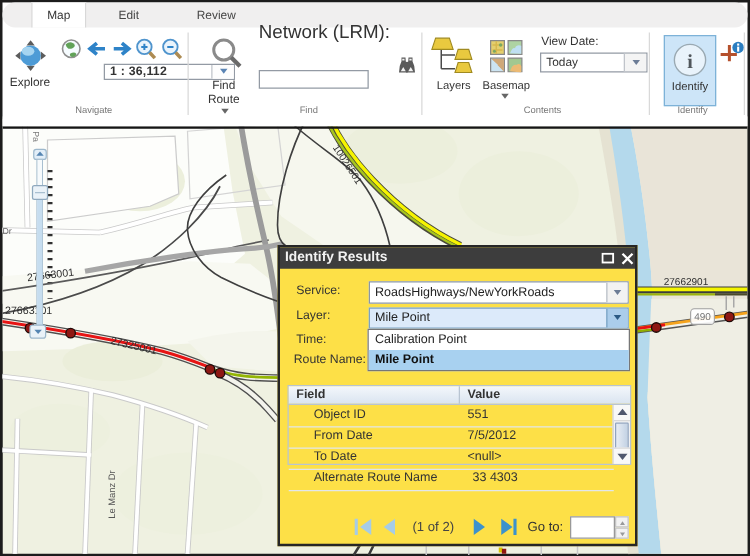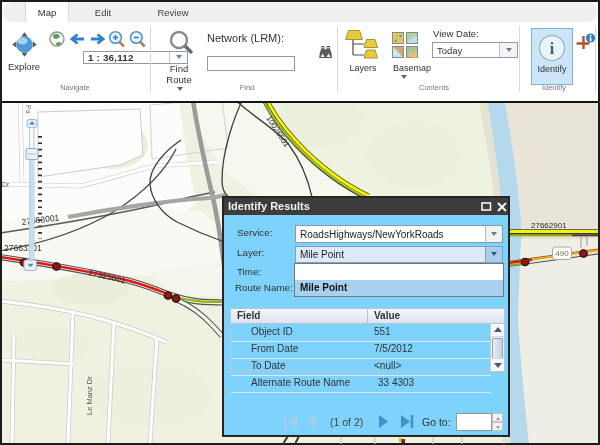--- a/index.html
+++ b/index.html
@@ -9,21 +9,21 @@
   #tabs{position:absolute;top:0;left:0;width:596px;height:20px;background:#f0efef;border-radius:10px;}
   .tab{position:absolute;top:0;height:20px;font-size:9.5px;color:#444;text-align:center;line-height:21px;}
   .tab.active{background:#fff;border-left:1px solid #d8d8d8;border-right:1px solid #d8d8d8;color:#333;}
   .glabel{position:absolute;font-size:7.5px;color:#777;text-align:center;bottom:9px;}
   .vsep{position:absolute;top:24px;height:66px;width:1px;background:#d9d9d9;}
   .combo{position:absolute;background:#fff;border:1px solid #939aa4;box-sizing:border-box;}
   .combo .txt{position:absolute;left:4px;top:0;bottom:0;font-size:9.5px;color:#333;display:flex;align-items:center;white-space:nowrap;}
   .combo .btn{position:absolute;right:0;top:0;bottom:0;width:17px;background:#f4f4f4;border-left:1px solid #c0c4ca;display:flex;align-items:center;justify-content:center;}
   .arr{width:0;height:0;border-left:3.5px solid transparent;border-right:3.5px solid transparent;border-top:4px solid #6c7c96;}
   #map{position:absolute;top:93px;left:2px;width:596px;height:352px;z-index:1;}
-  #popup{position:absolute;z-index:3;left:222px;top:196px;width:288px;height:241px;background:#7dd3fc;border:2px solid #262626;box-sizing:border-box;}
+  #popup{position:absolute;z-index:3;left:222px;top:196px;width:288px;height:241px;background:#fde047;border:2px solid #262626;box-sizing:border-box;}
   #ptitle{position:absolute;top:0;left:0;right:0;height:17px;background:#3d3d3d;color:#f2f2f2;font-size:11px;font-weight:bold;line-height:16px;padding-left:4px;}
   .plabel{position:absolute;font-size:9.8px;color:#333;left:13px;}
   .pcombo{position:absolute;left:71px;width:208px;height:18px;background:#fff;border:1px solid #8a97a5;box-sizing:border-box;}
   .pcombo .txt{position:absolute;left:4px;top:0;bottom:0;font-size:10px;color:#222;display:flex;align-items:center;}
   .pcombo .btn{position:absolute;right:0;top:0;bottom:0;width:16px;background:#f2f2f2;border-left:1px solid #b8bec6;display:flex;align-items:center;justify-content:center;}
   .trow{position:absolute;left:0;width:260px;height:17px;border-bottom:1px solid #e2e6ea;}
   .trow .c1{position:absolute;left:20px;top:2px;font-size:10px;color:#333;}
   .trow .c2{position:absolute;left:143px;top:2px;font-size:10px;color:#333;}
 </style>
 </head>
@@ -68,21 +68,21 @@
     <div class="vsep" style="left:148px;"></div>
 
     <svg style="position:absolute;left:166px;top:27px;" width="28" height="30" viewBox="0 0 28 30">
       <circle cx="11" cy="11" r="8" fill="none" stroke="#8a8a8a" stroke-width="2.4"></circle>
       <path d="M17,17 l7,7" stroke="#6a6a6a" stroke-width="3.4"></path>
     </svg>
     <div style="position:absolute;left:158px;top:61px;width:38px;text-align:center;font-size:9.5px;color:#333;line-height:11px;">Find<br>Route</div>
     <div style="position:absolute;left:175px;top:85px;width:7px;">
         <div class="arr" style="border-top-color:#666;border-left-width:3px;border-right-width:3px;"></div>
       </div>
-    <div style="position:absolute;left:205px;top:30px;font-size:11px;color:#333;">Network (LRM):</div>
+    <div style="position:absolute;left:205px;top:15px;font-size:15px;color:#333;">Network (LRM):</div>
     <div class="combo" style="left:205px;top:54px;width:88px;height:15px;"></div>
     <svg style="position:absolute;left:315px;top:41px;" width="17" height="16" viewBox="0 0 17 16">
       <g fill="#5a5a5a">
         <path d="M2.2,15 L2.8,9.8 L4.2,6 L4.2,3 L7.4,3 L7.6,6 L8.8,9.8 L9.2,15 Z"></path>
         <path d="M7.8,15 L8.4,9.8 L9.6,6 L9.8,3 L13,3 L13,6 L14.4,9.8 L15,15 Z"></path>
         <rect x="7" y="6.5" width="3.2" height="2.6"></rect>
       </g>
       <g fill="#f2f2f2">
         <path d="M3.6,14 L5.6,10.5 L7.6,14 Z"></path>
         <path d="M9.6,14 L11.6,10.5 L13.6,14 Z"></path>
@@ -108,21 +108,21 @@
         <rect x="16.5" y="16.5" width="11" height="11" fill="#a2c890"></rect>
       </g>
       <path d="M4,6 h8 M7,3 v10 M4,10 h8" stroke="#d8b84e" stroke-width="1.2"></path>
       <circle cx="10.5" cy="6" r="1.4" fill="#7aa860"></circle>
         <circle cx="5.5" cy="11" r="1.2" fill="#7aa860"></circle>
       <path d="M18,12.5 q2,-5 4,-4 q1,-3 5,-2 l0,6.5 z" fill="#bfdff2"></path>
       <path d="M13,17 L8,22 L13,27 Z M13,17 L13,27" fill="#cfa878"></path>
       <path d="M3,17 L13,17 L13,27 L8.5,22 Z" fill="#cfa878"></path>
       <path d="M18,27 q2,-6 5,-5 q3,-2 4,1 l0,5 z" fill="#ecba74"></path>
     </svg>
-    <div style="position:absolute;left:384px;top:61px;width:52px;text-align:center;font-size:9px;color:#333;">Basemap</div>
+    <div style="position:absolute;left:384px;top:61px;width:52px;text-align:left;font-size:9px;color:#333;">Basemap</div>
     <div style="position:absolute;left:399px;top:73px;">
         <div class="arr" style="border-top-color:#666;border-left-width:3px;border-right-width:3px;"></div>
       </div>
     <div style="position:absolute;left:431px;top:26px;font-size:9.5px;color:#333;">View Date:</div>
     <div class="combo" style="left:430px;top:40px;width:86px;height:16px;">
       <div class="txt">Today</div>
       <div class="btn">
           <div class="arr"></div>
         </div>
     </div>
@@ -292,20 +292,21 @@
     <div class="pcombo" style="top:48px;height:16.5px;background:#dceafa;border-color:#7aa2c4;">
       <div class="txt">Mile Point</div>
       <div class="btn" style="background:#abcdeb;border-left-color:#7aa2c4;">
           <div class="arr" style="border-top-color:#2b5a84;"></div>
         </div>
     </div>
     <div class="plabel" style="top:68px;">Time:</div>
     <div class="plabel" style="top:84px;left:11px;">Route Name:</div>
 
     <div style="position:absolute;left:70px;top:64.5px;width:210px;height:34px;background:#fff;border:1px solid #777;box-sizing:border-box;z-index:5;">
+      <div style="position:absolute;left:0;top:0;width:100%;height:16px;font-size:10px;color:#222;line-height:16px;"><span style="padding-left:5px;">Calibration Point</span></div>
       <div style="position:absolute;left:0;top:16px;width:100%;height:16px;background:#a8d1f0;font-size:10px;font-weight:bold;color:#111;line-height:16px;"><span style="padding-left:5px;">Mile Point</span></div>
     </div>
 
     <div style="position:absolute;left:6px;top:110px;width:275px;height:64px;border:1px solid #b8c4d2;box-sizing:border-box;">
       <div style="position:absolute;left:0;top:0;width:100%;height:14px;background:linear-gradient(#f4f7fb,#dae4f0);border-bottom:1px solid #b8c4d2;">
         <span style="position:absolute;left:6px;top:1px;font-size:10px;font-weight:bold;color:#333;">Field</span>
         <span style="position:absolute;left:143px;top:1px;font-size:10px;font-weight:bold;color:#333;">Value</span>
       </div>
       <div style="position:absolute;left:136px;top:0;width:1px;height:14px;background:#b8c4d2;"></div>
       <div class="trow" style="top:15px;">

